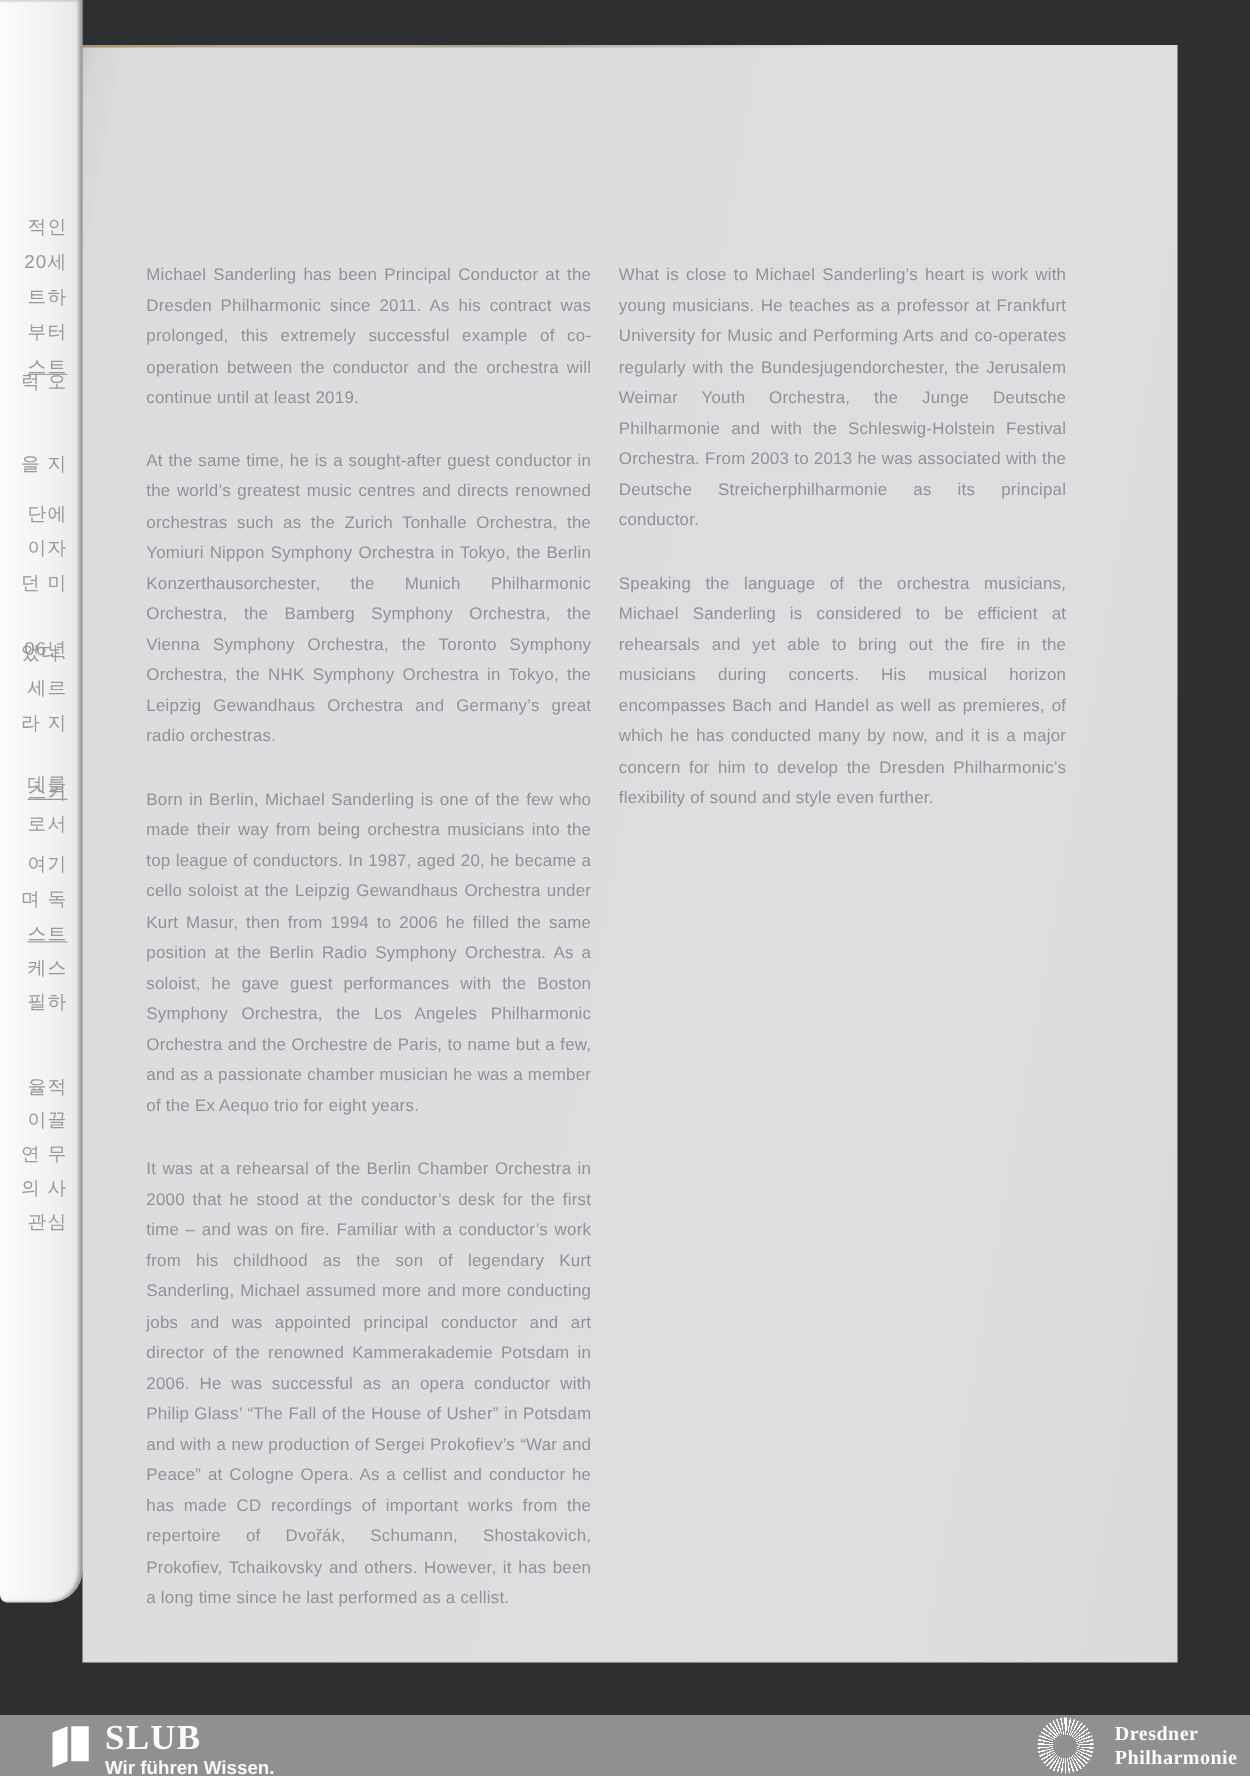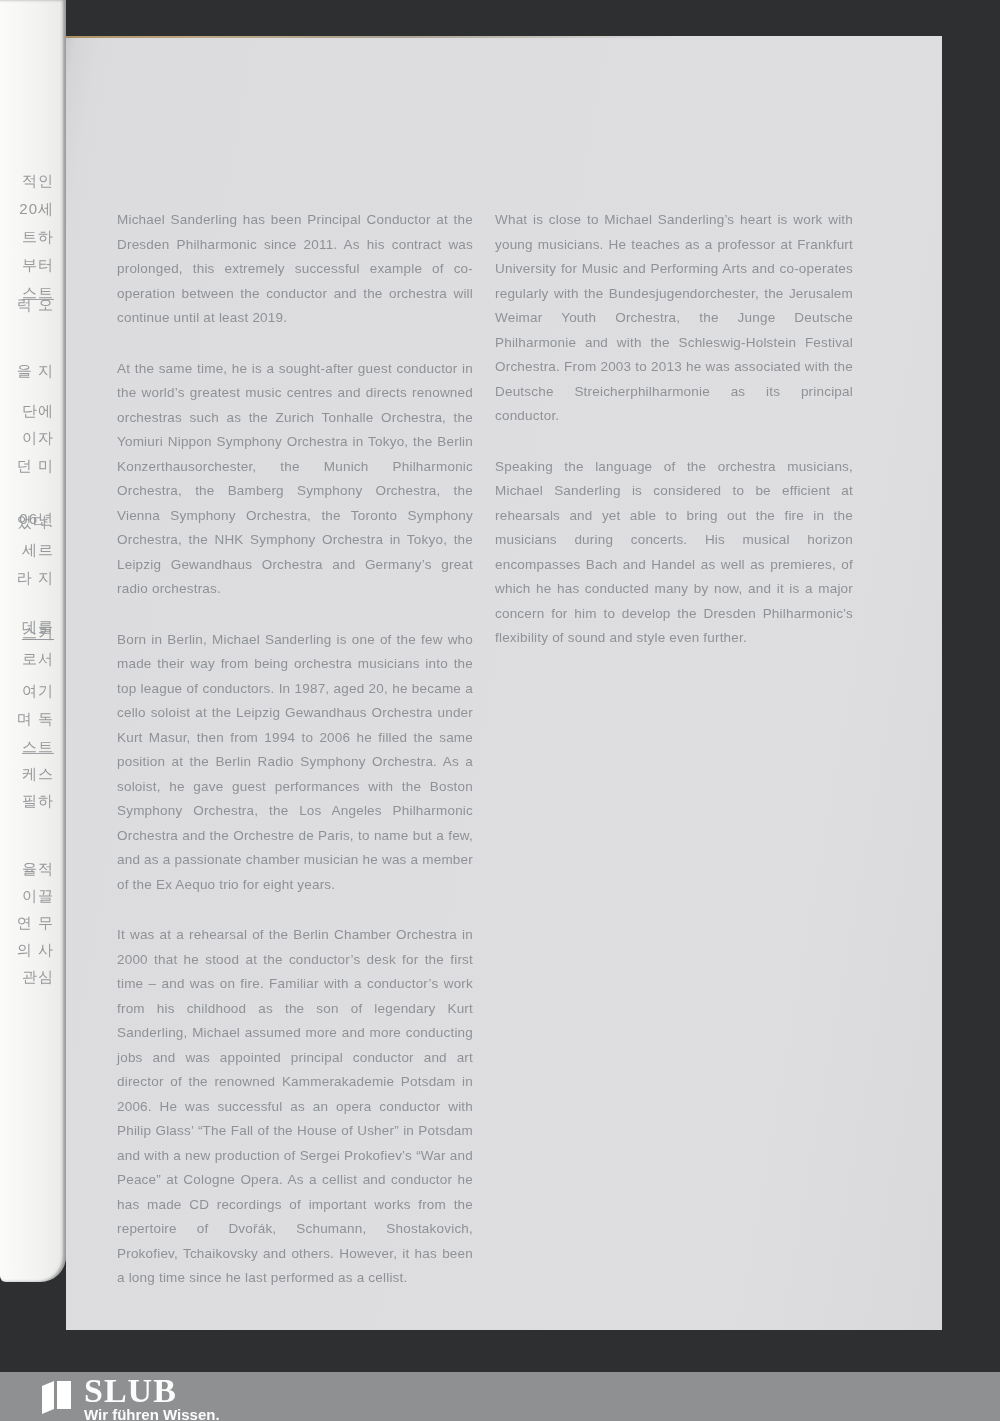--- a/index.html
+++ b/index.html
@@ -68,21 +68,21 @@
     background:var(--footer-bar);
   }
   .slub{
     position:absolute;left:40px;top:5px;
     display:flex;align-items:flex-start;gap:11px;
   }
   .slub-book{width:33px;height:36px;margin-top:3px;}
   .slub-text{display:flex;flex-direction:column;}
   .slub-title{
     font-family:"Liberation Serif", serif;
-    font-weight:bold;font-size:34px;line-height:28px;
+    font-weight:bold;font-size:28px;line-height:28px;
     color:var(--footer-text);letter-spacing:1px;
   }
   .slub-tagline{
     font-family:"Liberation Sans", sans-serif;
     font-weight:bold;font-size:15px;line-height:17px;
     color:var(--footer-text);margin-top:1px;
   }
   .philharmonie{
     position:absolute;right:10px;top:0;height:49px;
     display:flex;align-items:center;gap:17px;
@@ -154,13 +154,22 @@
     <svg class="slub-book" viewBox="0 0 33 36" xmlns="http://www.w3.org/2000/svg">
       <path d="M2 6 L14 1 L14 29 L2 34 Z" fill="#ffffff"></path>
       <path d="M17 1 L31 1 L31 29 L17 29 Z" fill="#ffffff"></path>
     </svg>
     <div class="slub-text">
       <span class="slub-title">SLUB</span>
       <span class="slub-tagline">Wir führen Wissen.</span>
     </div>
   </div>
 
+  <div class="philharmonie">
+    <div class="ph-logo">
+      <div class="ph-logo-hole"></div>
+    </div>
+    <div class="ph-text">
+      <div>Dresdner</div>
+      <div>Philharmonie</div>
+    </div>
+  </div>
 </div>
 
 </body></html>

